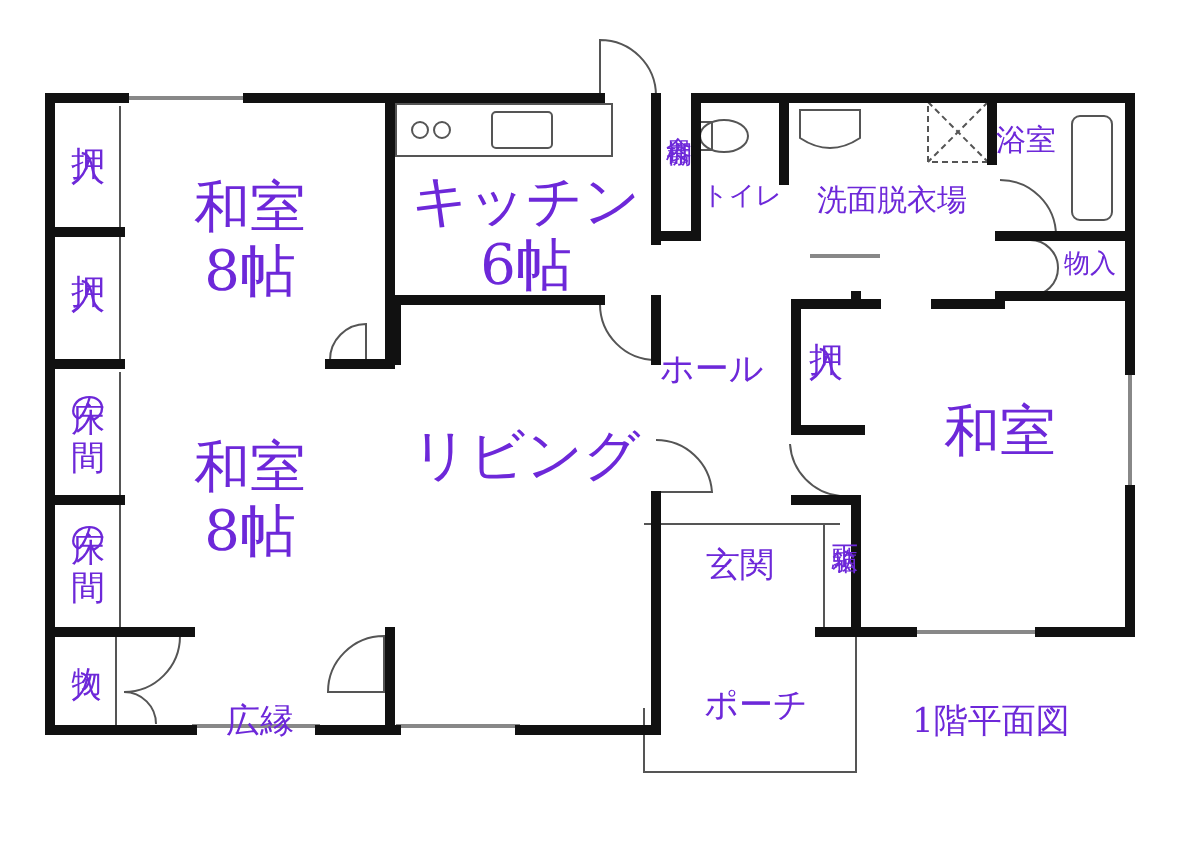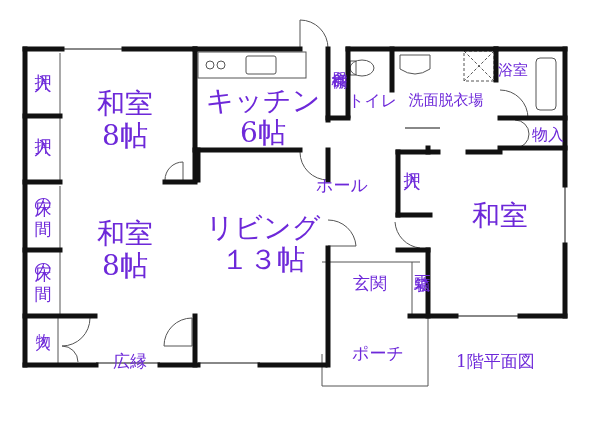--- a/index.html
+++ b/index.html
@@ -4,21 +4,21 @@
 <style>
   html, body { margin: 0; padding: 0; background: #ffffff; }
   body { width: 600px; height: 424px; position: relative; overflow: hidden;
          font-family: "DejaVu Serif", "Liberation Serif", serif; color: #111; }
   svg.plan { position: absolute; left: 0; top: 0; }
   .label { position: absolute; text-align: center; line-height: 1.15; color: #6d28d9;
            font-family: "DejaVu Serif", "Liberation Serif", serif; white-space: nowrap; }
   .big { font-size: 28px; }
   .mid { font-size: 17px; }
   .small { font-size: 15px; }
-  .tiny { font-size: 16px; text-align: center; }
+  .tiny { font-size: 13px; text-align: center; }
   .vert { writing-mode: vertical-rl; text-orientation: upright; letter-spacing: 1px; }
 </style>
 </head>
 <body>
 
 <svg class="plan" width="600" height="424" viewBox="0 0 600 424">
   <g fill="none" stroke="#555" stroke-width="1">
 
     <rect x="198" y="52" width="108" height="26"></rect>
     <circle cx="210" cy="65" r="4"></circle>
@@ -144,24 +144,23 @@
   <div>和室</div>
   <div>8帖</div>
 </div>
 
 <div class="label small vert" style="left:34px;top:322px;">物入</div>
 
 <div class="label mid" style="left:100px;top:352px;width:60px;text-align:center;">広縁</div>
 
 <div class="label big" style="left:200px;top:212px;width:126px;">
   <div>リビング</div>
-  <div>１３帖</div>
 </div>
 
-<div class="label mid" style="left:316px;top:176px;">ホール</div>
+<div class="label mid" style="left:330px;top:176px;">ホール</div>
 
 <div class="label mid vert" style="left:402px;top:158px;">押入</div>
 
 <div class="label mid" style="left:340px;top:274px;width:60px;">玄関</div>
 
 <div class="label tiny vert" style="left:413px;top:262px;">下駄箱</div>
 
 <div class="label big" style="left:440px;top:200px;width:120px;">
   <div>和室</div>
 </div>

